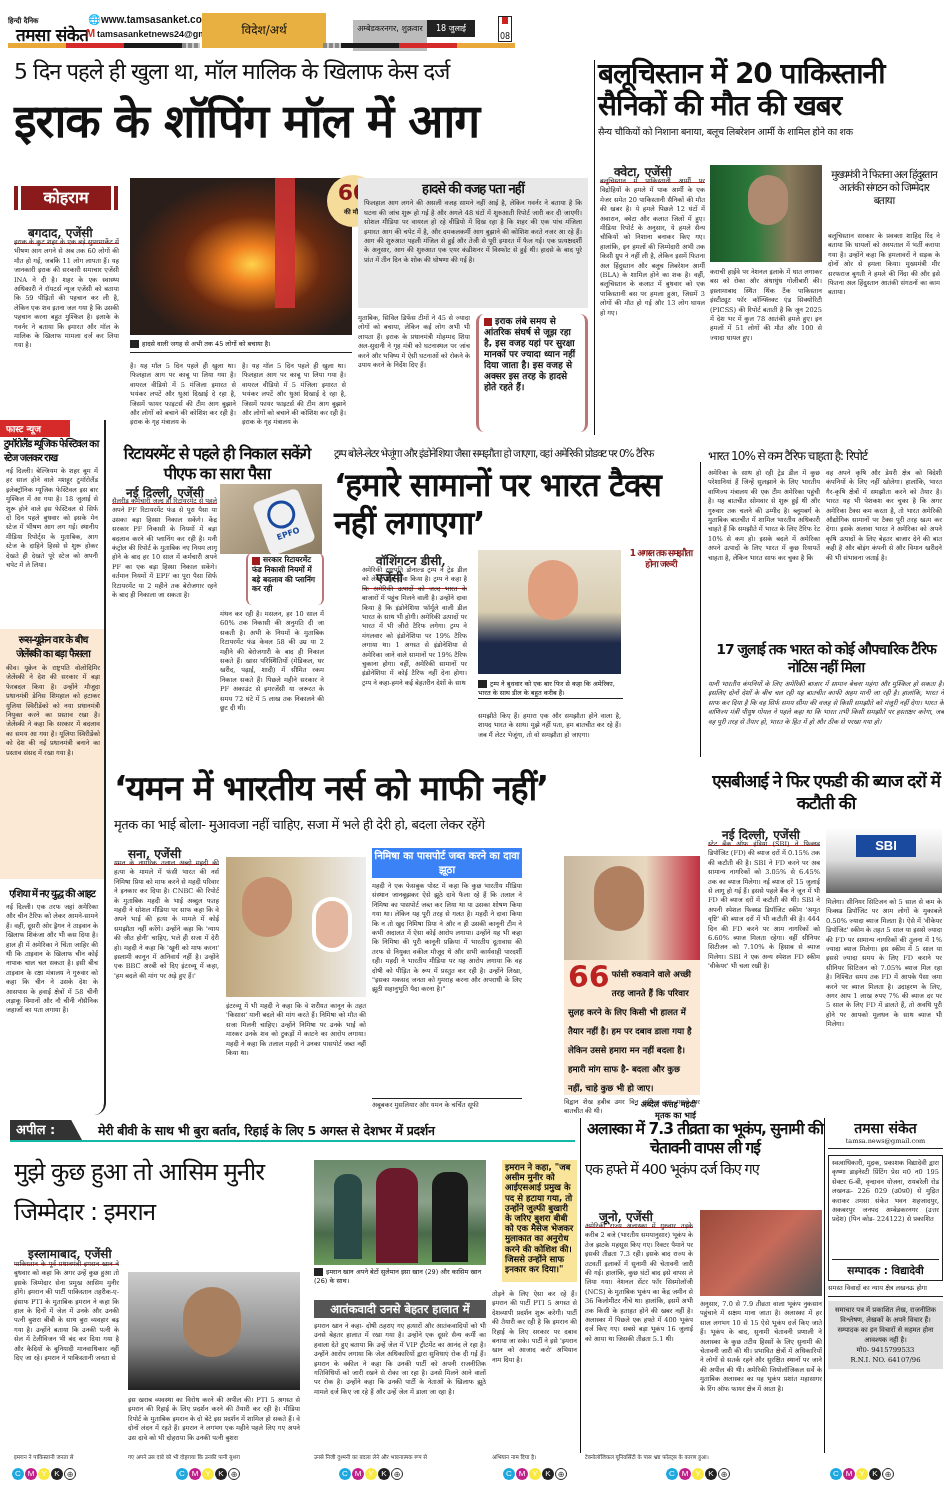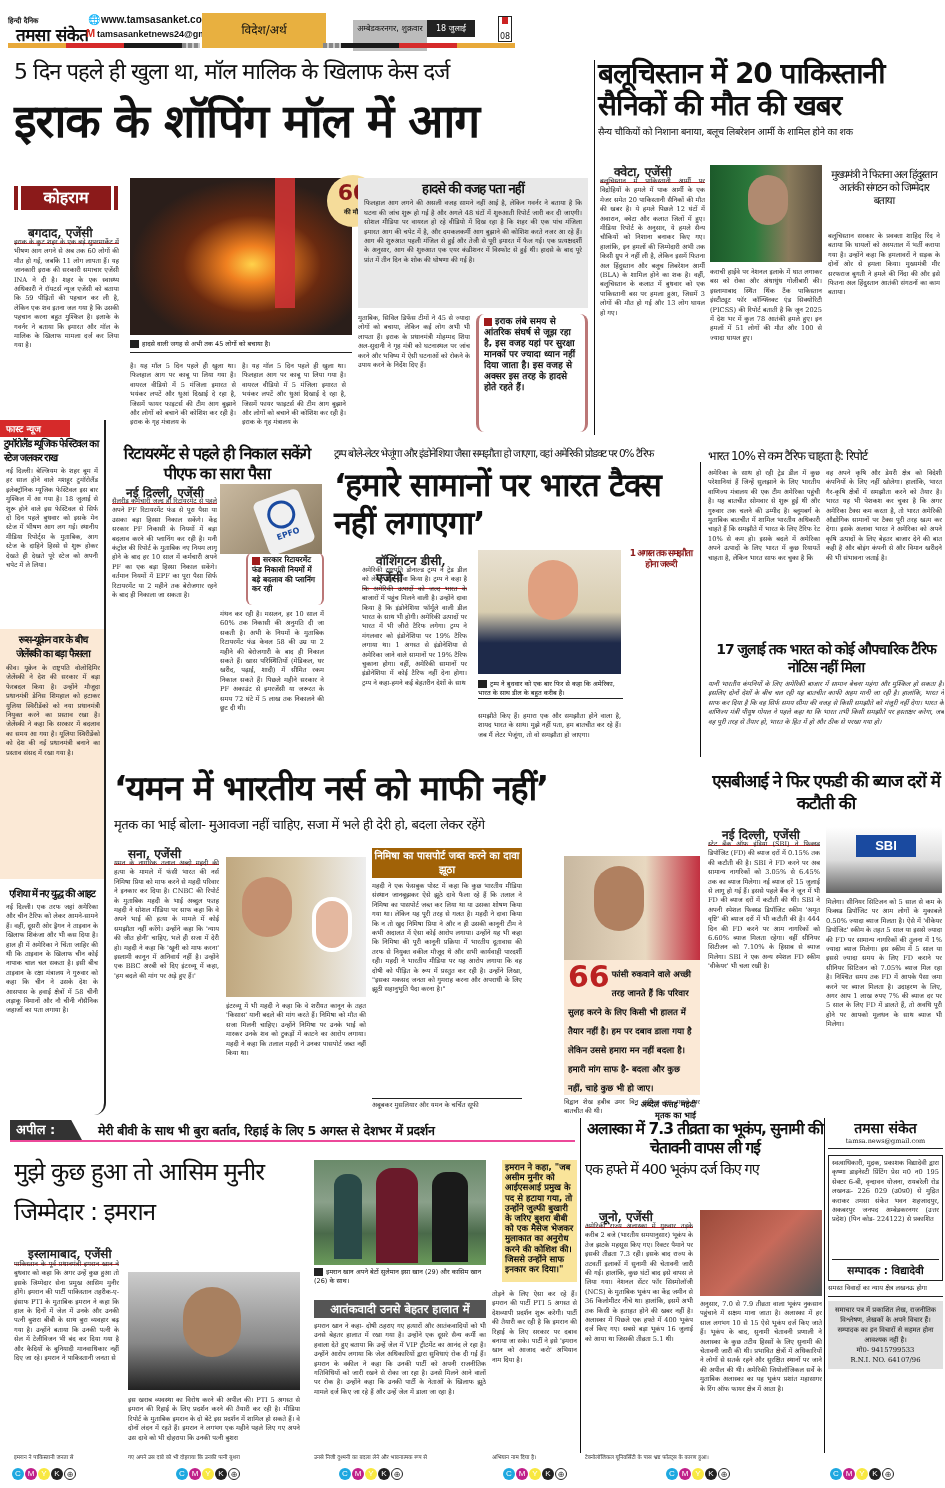--- a/index.html
+++ b/index.html
@@ -132,21 +132,21 @@
 
 <div class="abs hl" style="left:114px;top:768px;width:590px;font-size:34px;line-height:40px">‘यमन में भारतीय नर्स को माफी नहीं’</div>
 <div class="abs hl" style="left:114px;top:818px;width:590px;font-size:13px;font-weight:normal;letter-spacing:-0.5px">मृतक का भाई बोला- मुआवजा नहीं चाहिए, सजा में भले ही देरी हो, बदला लेकर रहेंगे</div>
 <div class="abs dateline" style="left:114px;top:845px;width:105px">सना, एजेंसी</div>
 <div class="abs bodytxt" style="left:114px;top:859px;width:105px;height:252px">यमन के नागरिक तलाल अब्दो महदी की हत्या के मामले में फंसी भारत की नर्स निमिषा प्रिया को माफ करने से महदी परिवार ने इनकार कर दिया है। CNBC की रिपोर्ट के मुताबिक महदी के भाई अब्दुल फतह महदी ने सोशल मीडिया पर साफ कहा कि वे अपने भाई की हत्या के मामले में कोई समझौता नहीं करेंगे। उन्होंने कहा कि 'न्याय की जीत होनी' चाहिए, भले ही सजा में देरी हो। महदी ने कहा कि 'खूनी को माफ करना' इस्लामी कानून में अनिवार्य नहीं है। उन्होंने एक BBC अरबी को दिए इंटरव्यू में कहा, 'हम बदले की मांग पर अड़े हुए हैं।'</div>
 <div class="abs img" style="left:226px;top:857px;width:140px;height:140px;background:linear-gradient(90deg,#c0a880 0%,#d8c8a8 50%,#eee 100%)">
   <div style="position:absolute;left:16px;top:20px;width:50px;height:60px;border-radius:25px;background:#c49070"></div>
   <div style="position:absolute;left:86px;top:40px;width:40px;height:55px;border-radius:20px;background:#e4b8a0;border:4px solid #fff"></div>
 </div>
 <div class="abs bodytxt" style="left:226px;top:1002px;width:140px;height:110px">इंटरव्यू में भी महदी ने कहा कि वे शरीयत कानून के तहत 'किसास' यानी बदले की मांग करते हैं। निमिषा को मौत की सजा मिलनी चाहिए। उन्होंने निमिषा पर उनके भाई को मारकर उनके शव को टुकड़ों में काटने का आरोप लगाया। महदी ने कहा कि तलाल महदी ने उनका पासपोर्ट जब्त नहीं किया था।</div>
-<div class="abs" style="left:372px;top:848px;width:150px;height:30px;background:#a16207;color:#fff;text-align:center;font-size:10px;font-weight:bold;line-height:14px;padding-top:1px"><span>निमिषा का पासपोर्ट जब्त करने का दावा झूठा</span></div>
+<div class="abs" style="left:372px;top:848px;width:150px;height:30px;background:#3b82f6;color:#fff;text-align:center;font-size:10px;font-weight:bold;line-height:14px;padding-top:1px"><span>निमिषा का पासपोर्ट जब्त करने का दावा झूठा</span></div>
 <div class="abs bodytxt" style="left:372px;top:882px;width:150px;height:200px">महदी ने एक फेसबुक पोस्ट में कहा कि कुछ भारतीय मीडिया संस्थान जानबूझकर ऐसे झूठे दावे फैला रहे हैं कि तलाल ने निमिषा का पासपोर्ट जब्त कर लिया था या उसका शोषण किया गया था। लेकिन यह पूरी तरह से गलत है। महदी ने दावा किया कि न तो खुद निमिषा प्रिया ने और न ही उसकी कानूनी टीम ने कभी अदालत में ऐसा कोई आरोप लगाया। उन्होंने यह भी कहा कि निमिषा की पूरी कानूनी प्रक्रिया में भारतीय दूतावास की तरफ से नियुक्त वकील मौजूद थे और सभी कार्यवाही पारदर्शी रही। महदी ने भारतीय मीडिया पर यह आरोप लगाया कि वह दोषी को पीड़ित के रूप में प्रस्तुत कर रही है। उन्होंने लिखा, "इसका मकसद जनता को गुमराह करना और अपराधी के लिए झूठी सहानुभूति पैदा करना है।"</div>
 <div class="abs bodytxt" style="left:372px;top:1098px;width:150px;height:12px;border-top:1px solid #222;padding-top:2px">अबूबकर मुसलियार और यमन के चर्चित सूफी</div>
 <div class="abs img" style="left:564px;top:856px;width:136px;height:104px;background:linear-gradient(90deg,#c8b8a0,#e8d8c0 60%,#c23040)">
   <div style="position:absolute;left:30px;top:10px;width:50px;height:65px;border-radius:25px;background:#b08060"></div>
 </div>
 <div class="abs" style="left:564px;top:960px;width:136px;height:135px;background:#fbe9d6;padding:2px 4px">
   <span style="float:left;font-size:30px;color:#b22;line-height:30px;margin-right:2px;font-weight:bold">66</span>
   <span style="font-size:8.5px;font-weight:bold;line-height:11px">फांसी रुकवाने वाले अच्छी तरह जानते हैं कि परिवार सुलह करने के लिए किसी भी हालत में तैयार नहीं है। हम पर दबाव डाला गया है लेकिन उससे हमारा मन नहीं बदला है। हमारी मांग साफ है- बदला और कुछ नहीं, चाहे कुछ भी हो जाए।</span>
   <div style="clear:both;text-align:right;font-size:8px;font-weight:bold;margin-top:3px">- अब्देल फत्तह महदी</div>
   <div style="text-align:right;font-size:8px;font-weight:bold">मृतक का भाई</div>
@@ -154,21 +154,21 @@
 <div class="abs bodytxt" style="left:564px;top:1098px;width:136px;height:16px">विद्वान शेख हबीब उमर बिन हाफिज इस मसले पर बातचीत की थी।</div>
 
 <div class="abs hl" style="left:708px;top:770px;width:236px;font-size:17px;text-align:center;line-height:22px">एसबीआई ने फिर एफडी की ब्याज दरों में कटौती की</div>
 <div class="abs dateline" style="left:708px;top:826px;width:112px">नई दिल्ली, एजेंसी</div>
 <div class="abs bodytxt" style="left:708px;top:840px;width:112px;height:274px">स्टेट बैंक ऑफ इंडिया (SBI) ने फिक्स्ड डिपॉजिट (FD) की ब्याज दरों में 0.15% तक की कटौती की है। SBI ने FD करने पर अब सामान्य नागरिकों को 3.05% से 6.45% तक का ब्याज मिलेगा। नई ब्याज दरें 15 जुलाई से लागू हो गई हैं। इससे पहले बैंक ने जून में भी FD की ब्याज दरों में कटौती की थी। SBI ने अपनी स्पेशल फिक्स्ड डिपॉजिट स्कीम 'अमृत वृष्टि' की ब्याज दरों में भी कटौती की है। 444 दिन की FD करने पर आम नागरिकों को 6.60% ब्याज मिलता रहेगा। वहीं सीनियर सिटीजन को 7.10% के हिसाब से ब्याज मिलेगा। SBI ने एक अन्य स्पेशल FD स्कीम 'वीकेयर' भी चला रखी है।</div>
 <div class="abs img" style="left:826px;top:827px;width:116px;height:66px;background:linear-gradient(180deg,#fff 0%,#ddd 50%,#666 100%)">
   <div style="position:absolute;left:30px;top:8px;width:60px;height:22px;background:#1a4aa0;color:#fff;text-align:center;font-size:13px;font-weight:bold;line-height:22px;font-family:'Liberation Sans',sans-serif"><span>SBI</span></div>
 </div>
 <div class="abs bodytxt" style="left:826px;top:898px;width:116px;height:216px">मिलेगा। सीनियर सिटिजन को 5 साल से कम के फिक्स्ड डिपॉजिट पर आम लोगों के मुकाबले 0.50% ज्यादा ब्याज मिलता है। ऐसे में 'वीकेयर डिपॉजिट' स्कीम के तहत 5 साल या इससे ज्यादा की FD पर सामान्य नागरिकों की तुलना में 1% ज्यादा ब्याज मिलेगा। इस स्कीम में 5 साल या इससे ज्यादा समय के लिए FD कराने पर सीनियर सिटिजन को 7.05% ब्याज मिल रहा है। निश्चित समय तक FD में आपके पैसा जमा करने पर ब्याज मिलता है। उदाहरण के लिए, अगर आप 1 लाख रुपए 7% की ब्याज दर पर 5 साल के लिए FD में डालते हैं, तो अवधि पूरी होने पर आपको मूलधन के साथ ब्याज भी मिलेगा।</div>
 
-<div class="abs" style="left:10px;top:1120px;width:565px;height:22px;border-bottom:2px solid #ec4899">
+<div class="abs" style="left:10px;top:1120px;width:565px;height:22px;border-bottom:2px solid #14b8a6">
   <div style="position:absolute;left:0;top:0;width:72px;height:20px;background:#333;color:#fff;font-size:13px;font-weight:bold;line-height:20px;padding-left:6px;clip-path:polygon(0 0,85% 0,100% 100%,0 100%)">अपील :</div>
   <div style="position:absolute;left:88px;top:2px;font-size:12.5px;font-weight:bold;white-space:nowrap;letter-spacing:-0.3px">मेरी बीवी के साथ भी बुरा बर्ताव, रिहाई के लिए 5 अगस्त से देशभर में प्रदर्शन</div>
 </div>
 <div class="abs hl" style="left:14px;top:1152px;width:290px;font-size:24px;line-height:40px;font-weight:normal">मुझे कुछ हुआ तो आसिम मुनीर जिम्मेदार : इमरान</div>
 <div class="abs dateline" style="left:14px;top:1245px;width:105px">इस्लामाबाद, एजेंसी</div>
 <div class="abs bodytxt" style="left:14px;top:1260px;width:105px;height:190px">पाकिस्तान के पूर्व प्रधानमंत्री इमरान खान ने बुधवार को कहा कि अगर उन्हें कुछ हुआ तो इसके जिम्मेदार सेना प्रमुख आसिम मुनीर होंगे। इमरान की पार्टी पाकिस्तान तहरीक-ए-इंसाफ PTI के मुताबिक इमरान ने कहा कि हाल के दिनों में जेल में उनके और उनकी पत्नी बुशरा बीबी के साथ बुरा व्यवहार बढ़ गया है। उन्होंने बताया कि उनकी पत्नी के सेल में टेलीविजन भी बंद कर दिया गया है और कैदियों के बुनियादी मानवाधिकार नहीं दिए जा रहे। इमरान ने पाकिस्तानी जनता से</div>
 <div class="abs img" style="left:128px;top:1272px;width:172px;height:118px;background:linear-gradient(180deg,#ccc,#888 60%,#222)">
   <div style="position:absolute;left:55px;top:15px;width:58px;height:70px;border-radius:29px;background:#a88060"></div>
 </div>
 <div class="abs bodytxt" style="left:128px;top:1396px;width:172px;height:55px">इस खराब व्यवस्था का विरोध करने की अपील की। PTI 5 अगस्त से इमरान की रिहाई के लिए प्रदर्शन करने की तैयारी कर रही है। मीडिया रिपोर्ट के मुताबिक इमरान के दो बेटे इस प्रदर्शन में शामिल हो सकते हैं। वे दोनों लंदन में रहते हैं। इमरान ने लगभग एक महीने पहले लिए गए अपने उस दावे को भी दोहराया कि उनकी पत्नी बुशरा</div>

